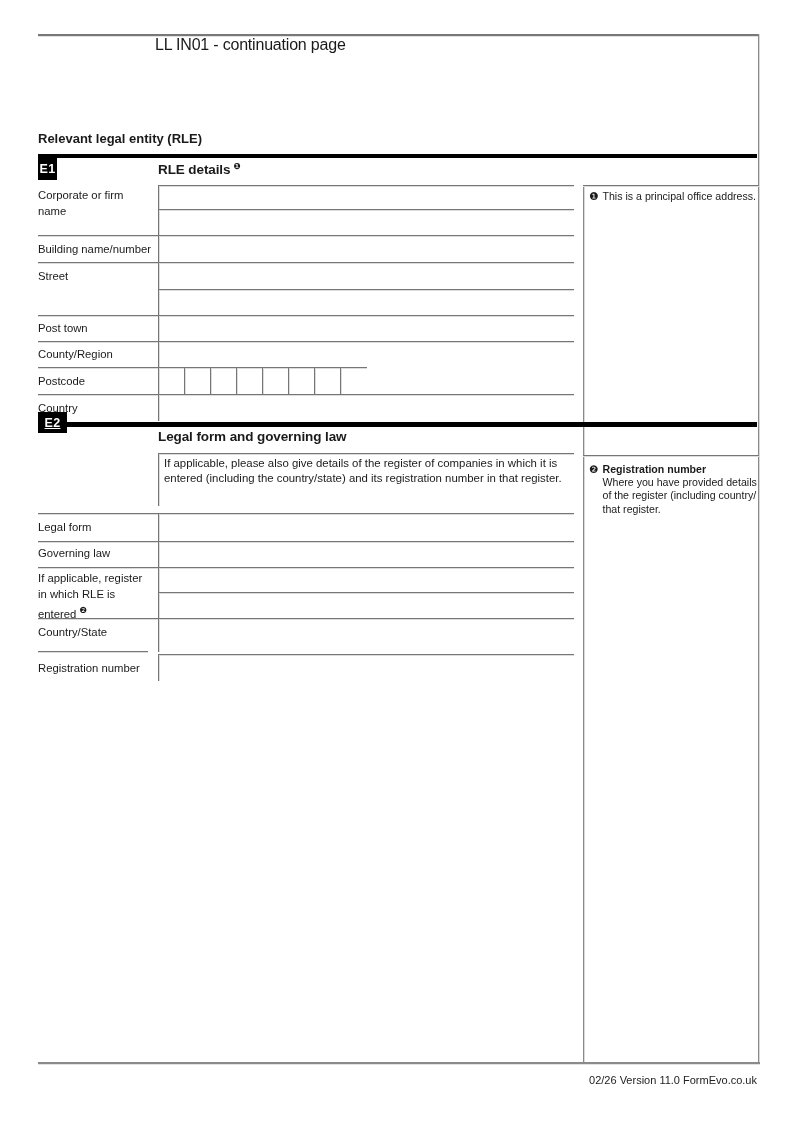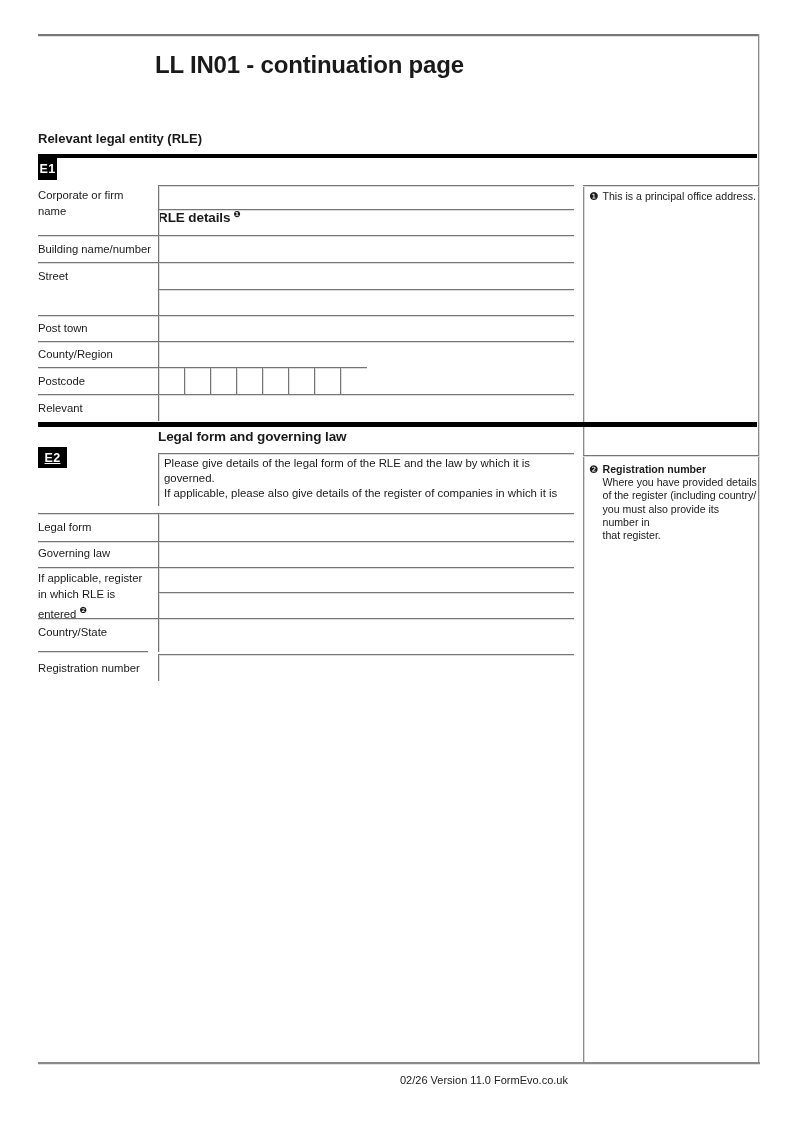--- a/index.html
+++ b/index.html
@@ -10,52 +10,52 @@
   .rule{position:absolute;height:2px;background:#787878;box-shadow:0 1px 0 #e2e2e2;}
   .vline{position:absolute;width:1px;background:#8a8a8a;box-shadow:1px 0 0 #d9d9d9;}
   .bar{position:absolute;background:#000;}
   .badge{position:absolute;background:#000;color:#fff;font-weight:bold;font-size:12.5px;
          display:flex;align-items:center;justify-content:center;letter-spacing:.3px;}
   .field{position:absolute;border-top:1px solid #767676;border-left:1px solid #767676;
          box-shadow:inset 0 1px 0 #dcdcdc,inset 1px 0 0 #dcdcdc;background:transparent;}
   .label{position:absolute;left:38px;width:120px;font-size:11.3px;line-height:16px;}
   .sec-head{position:absolute;left:158px;font-size:13.5px;font-weight:bold;letter-spacing:-.1px;}
   .supm{font-size:8.5px;vertical-align:5px;margin-left:3px;}
-  .title{position:absolute;left:155px;top:51px;font-size:24px;letter-spacing:-.2px;font-weight:bold;}
+  .title{position:absolute;left:155px;top:36px;font-size:16px;letter-spacing:-.2px;}
   .subtitle{position:absolute;left:155px;top:67px;font-size:12px;}
   .main-head{position:absolute;left:38px;top:131px;font-size:13px;font-weight:bold;}
   .note{position:absolute;left:589px;width:168px;font-size:10.6px;line-height:13.2px;display:flex;gap:4px;}
   .note-title{font-weight:bold;}
   .instr{position:absolute;left:164px;top:456px;width:412px;font-size:11.4px;line-height:15px;}
-  .footer{position:absolute;left:400px;top:1074px;width:357px;text-align:left;font-size:11px;color:#222;}
+  .footer{position:absolute;left:400px;top:1074px;width:357px;text-align:right;font-size:11px;color:#222;}
 </style>
 </head>
 <body>
 
 <div class="page">
 
   <div class="rule" style="left:38px;top:34px;width:722px;"></div>
   <div class="vline" style="left:758px;top:34px;height:1029px;"></div>
   <div class="rule" style="left:38px;top:1062px;width:722px;background:#8a8a8a;"></div>
   <div class="vline" style="left:583px;top:185px;height:877px;"></div>
 
   <div class="title">LL IN01 - continuation page</div>
   <div class="main-head">Relevant legal entity (RLE)</div>
 
   <div class="bar" style="left:38px;top:154px;width:719px;height:4px;"></div>
   <div class="badge" style="left:38px;top:158px;width:19px;height:22px;">E1</div>
-  <div class="sec-head" style="top:161px;margin-top:48px;"><span>RLE details</span><span class="supm">❶</span></div>
+  <div class="sec-head" style="top:161px;"><span>RLE details</span><span class="supm">❶</span></div>
 
   <div class="label" style="top:187px;width:95px;">Corporate or firm name</div>
   <div class="label" style="top:241px;">Building name/number</div>
   <div class="label" style="top:268px;">Street</div>
   <div class="label" style="top:320px;">Post town</div>
   <div class="label" style="top:346px;">County/Region</div>
   <div class="label" style="top:373px;">Postcode</div>
-  <div class="label" style="top:400px;">Relevant</div>
+  <div class="label" style="top:400px;">Country</div>
 
   <div class="hline" style="left:38px;top:235px;width:120px;"></div>
   <div class="hline" style="left:38px;top:262px;width:120px;"></div>
   <div class="hline" style="left:38px;top:315px;width:120px;"></div>
   <div class="hline" style="left:38px;top:341px;width:120px;"></div>
   <div class="hline" style="left:38px;top:367px;width:120px;"></div>
   <div class="hline" style="left:38px;top:394px;width:120px;"></div>
 
   <div class="field" style="left:158px;top:185px;width:415px;height:24px;"></div>
   <div class="field" style="left:158px;top:209px;width:415px;height:26px;"></div>
@@ -76,27 +76,27 @@
 
   <div class="field" style="left:158px;top:394px;width:415px;height:26px;"></div>
 
   <div class="hline" style="left:583px;top:185px;width:176px;"></div>
   <div class="note" style="top:190px;">
     <span class="note-marker">❶</span>
     <span>This is a principal office address.</span>
   </div>
 
   <div class="bar" style="left:38px;top:422px;width:719px;height:5px;"></div>
-  <div class="badge" style="left:38px;top:447px;width:29px;height:21px;text-decoration:underline;">E2</div>
+  <div class="badge" style="left:38px;top:412px;width:29px;height:21px;text-decoration:underline;">E2</div>
   <div class="sec-head" style="top:429px;">Legal form and governing law</div>
 
   <div class="field" style="left:158px;top:453px;width:415px;height:52px;"></div>
   <div class="instr">
-    <div>Please give details of the legal form of the RLE and the law by which it is governed.</div>
     <div>If applicable, please also give details of the register of companies in which it is</div>
+    <div>entered (including the country/state) and its registration number in that register.</div>
   </div>
 
   <div class="label" style="top:519px;">Legal form</div>
   <div class="label" style="top:545px;">Governing law</div>
   <div class="label" style="top:570px;width:108px;"><span>If applicable, register in which RLE is entered</span><span class="supm">❷</span></div>
   <div class="label" style="top:624px;">Country/State</div>
   <div class="label" style="top:660px;">Registration number</div>
 
   <div class="hline" style="left:38px;top:513px;width:120px;"></div>
   <div class="hline" style="left:38px;top:541px;width:120px;"></div>
@@ -111,20 +111,19 @@
   <div class="field" style="left:158px;top:618px;width:415px;height:33px;"></div>
   <div class="field" style="left:158px;top:654px;width:415px;height:26px;"></div>
 
   <div class="hline" style="left:583px;top:455px;width:176px;"></div>
   <div class="note" style="top:463px;">
     <span class="note-marker">❷</span>
     <span>
       <span class="note-title">Registration number</span>
       <span style="display:block;">Where you have provided details</span>
       <span style="display:block;">of the register (including country/</span>
-      <span style="display:block;">you must also provide its number in</span>
       <span style="display:block;">that register.</span>
     </span>
   </div>
 
   <div class="footer">02/26 Version 11.0 FormEvo.co.uk</div>
 
 </div>
 
 </body></html>

